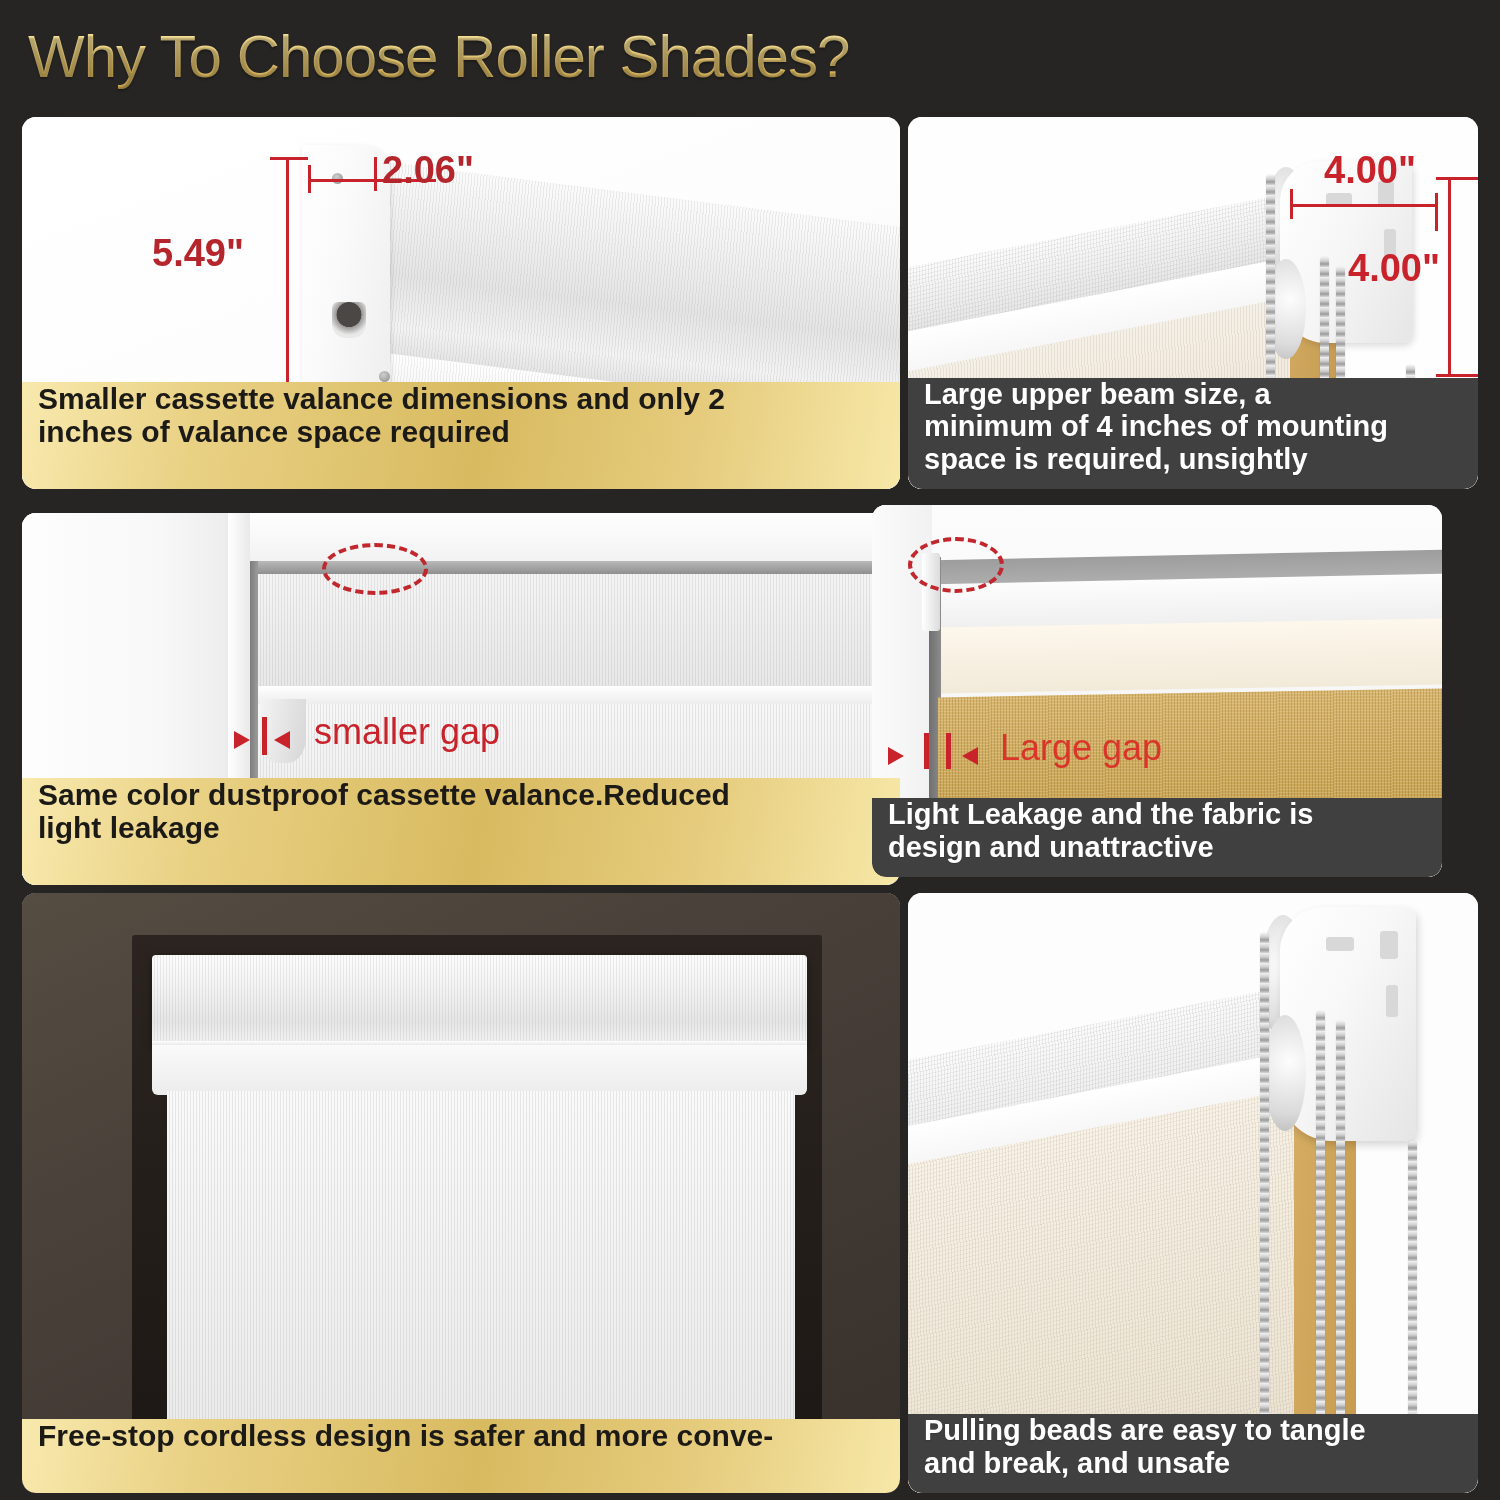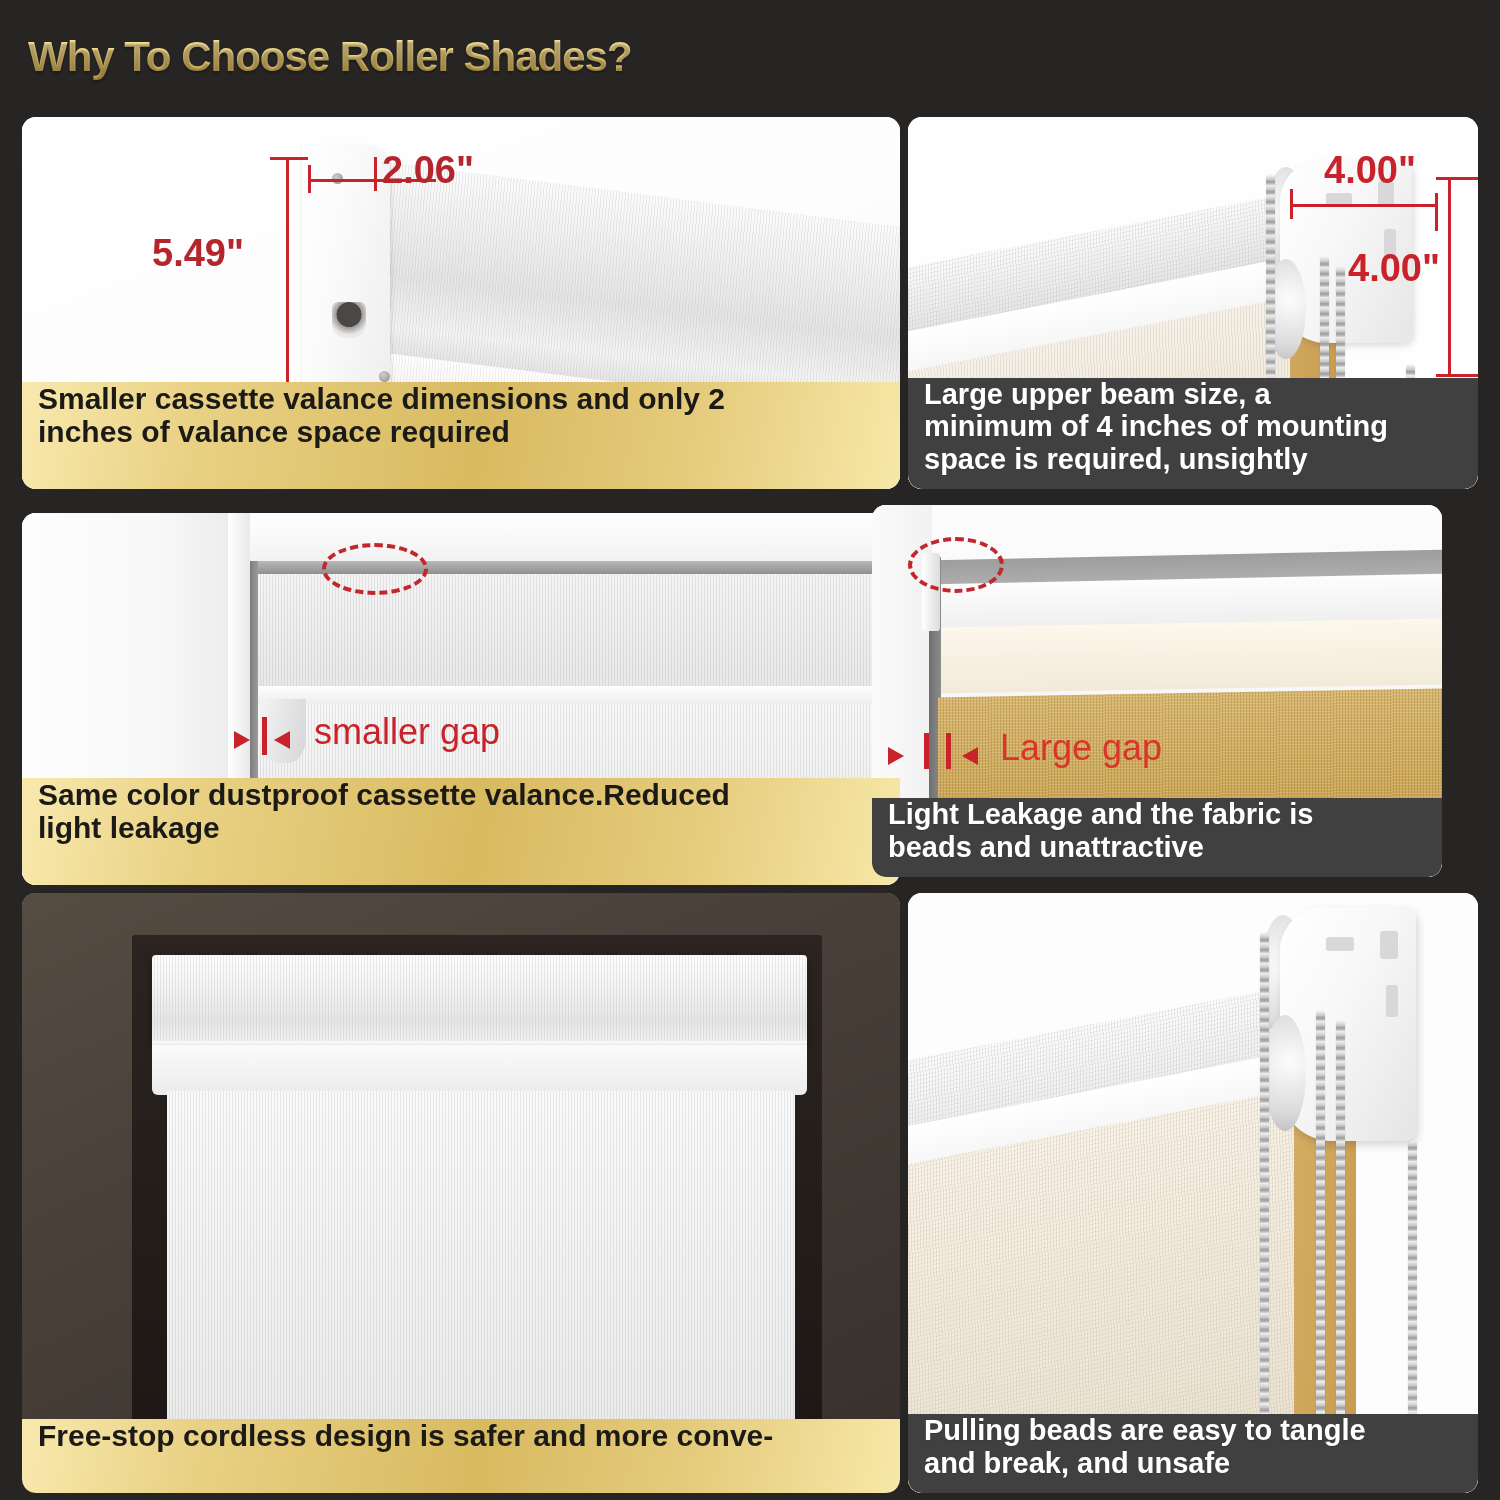--- a/index.html
+++ b/index.html
@@ -10,21 +10,21 @@
     overflow:hidden;
     position:relative;
   }
 
   
   .title-bar{
     position:absolute; left:0; top:0; width:1500px; height:113px;
     display:flex; align-items:center; padding-left:28px;
   }
   .title-text{
-    font-size:42px; font-weight:bold; letter-spacing:-1px;
+    font-size:60px; font-weight:normal; letter-spacing:-1px;
     background:linear-gradient(180deg,#fae9a6 0%,#f6dd8e 32%,#e0bf68 66%,#c9a44d 100%);
     -webkit-background-clip:text; background-clip:text;
     color:transparent; -webkit-text-fill-color:transparent;
     text-shadow:0 2px 2px rgba(0,0,0,.28);
     white-space:nowrap;
   }
 
   
   .grid{ position:absolute; left:0; top:113px; width:1500px; height:1387px; }
   .panel{ position:absolute; border-radius:14px; overflow:hidden; background:#fff; }
@@ -484,21 +484,21 @@
 
       <div class="arrow-r" style="left:16px;top:242px;"></div>
       <div class="tick" style="left:52px;top:228px;height:36px;width:5px;"></div>
       <div class="tick" style="left:74px;top:228px;height:36px;width:5px;"></div>
       <div class="arrow-l" style="left:90px;top:242px;"></div>
       <div class="dim-lbl" style="left:128px;top:222px;font-size:36px;font-weight:normal;color:#d9352a;">Large gap</div>
     </div>
 
     <div class="cap cap-gray cap-3">
       <span class="ln">Light Leakage and the fabric is</span>
-      <span class="ln">beads and unattractive</span>
+      <span class="ln">design and unattractive</span>
     </div>
   </div>
 
   <div class="panel p-bl">
     <div class="scene">
       <div class="room-wall"></div>
       <div class="win-recess"></div>
 
       <div class="viewport" style="left:190px;top:556px;width:500px;height:44px;">
         <div class="tree" style="left:20px;top:2px;width:90px;height:60px;background:radial-gradient(circle at 40% 40%,#6f8d55,#46603a);"></div>

